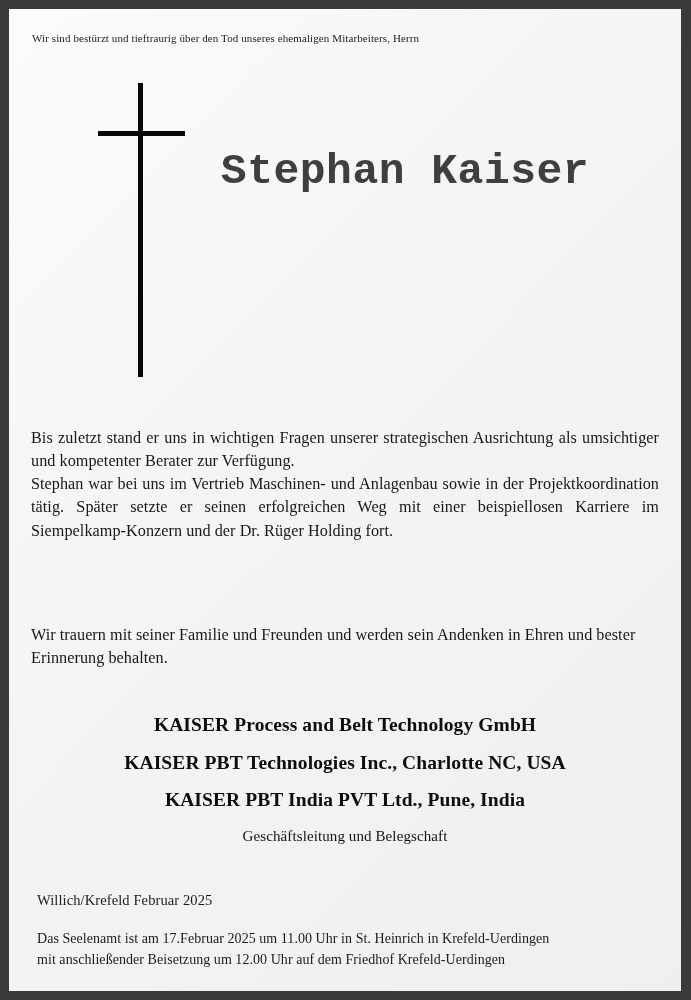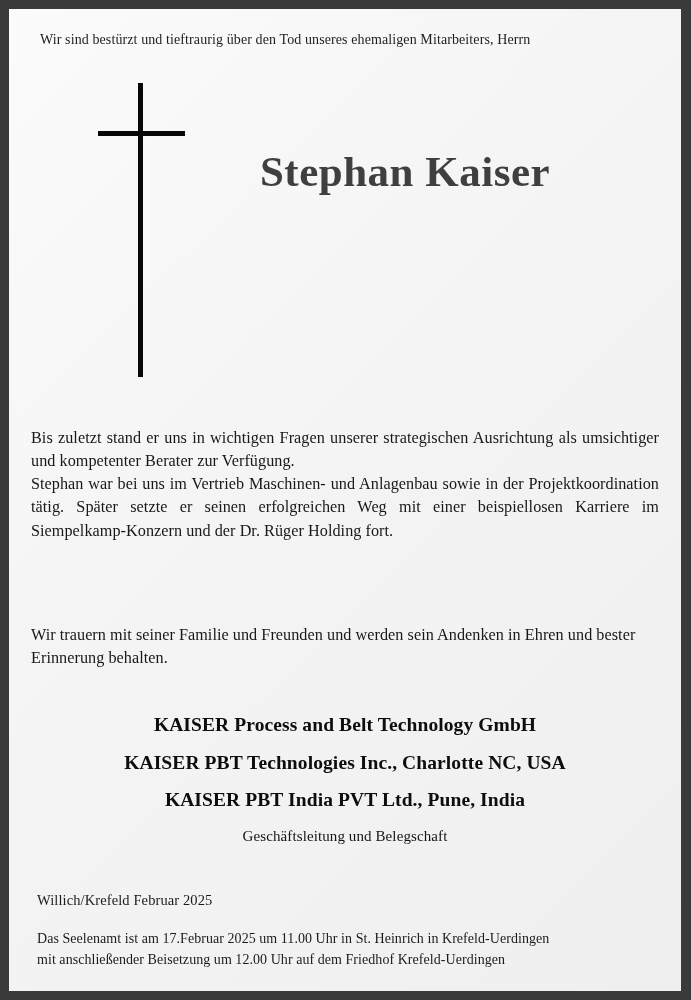--- a/index.html
+++ b/index.html
@@ -33,24 +33,24 @@
     height: 100%;
     background: #f4f4f4;
     background-image:
       linear-gradient(135deg, #fbfbfb 0%, #f4f4f4 45%, #efefef 100%);
     overflow: hidden;
   }
 
   
   .salutation {
     position: absolute;
-    left: 31px;
+    left: 23px;
     top: 22px;
     width: 620px;
-    font-size: 14px;
+    font-size: 11px;
     line-height: 1.35;
     color: #1d1d1d;
     letter-spacing: 0.1px;
   }
 
   
   .cross {
     position: absolute;
     left: 80px;
     top: 65px;
@@ -74,20 +74,21 @@
     background: #080808;
   }
 
   
   .deceased {
     position: absolute;
     left: 190px;
     top: 140px;
     width: 412px;
     text-align: center;
+    font-family: Liberation Mono, monospace;
   }
   .deceased-name {
     font-size: 43px;
     font-weight: bold;
     color: #3f3f3f;
     letter-spacing: 0.5px;
     line-height: 1.05;
     white-space: nowrap;
   }
   .deceased-dates {

